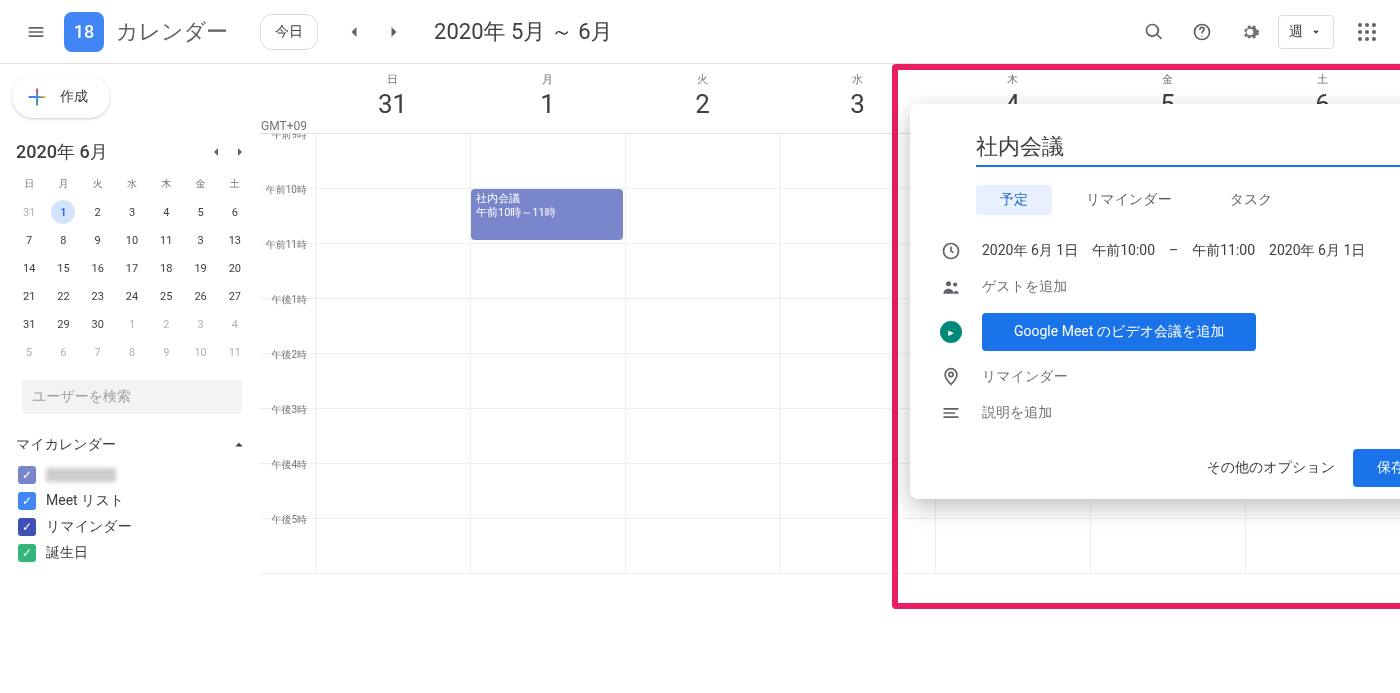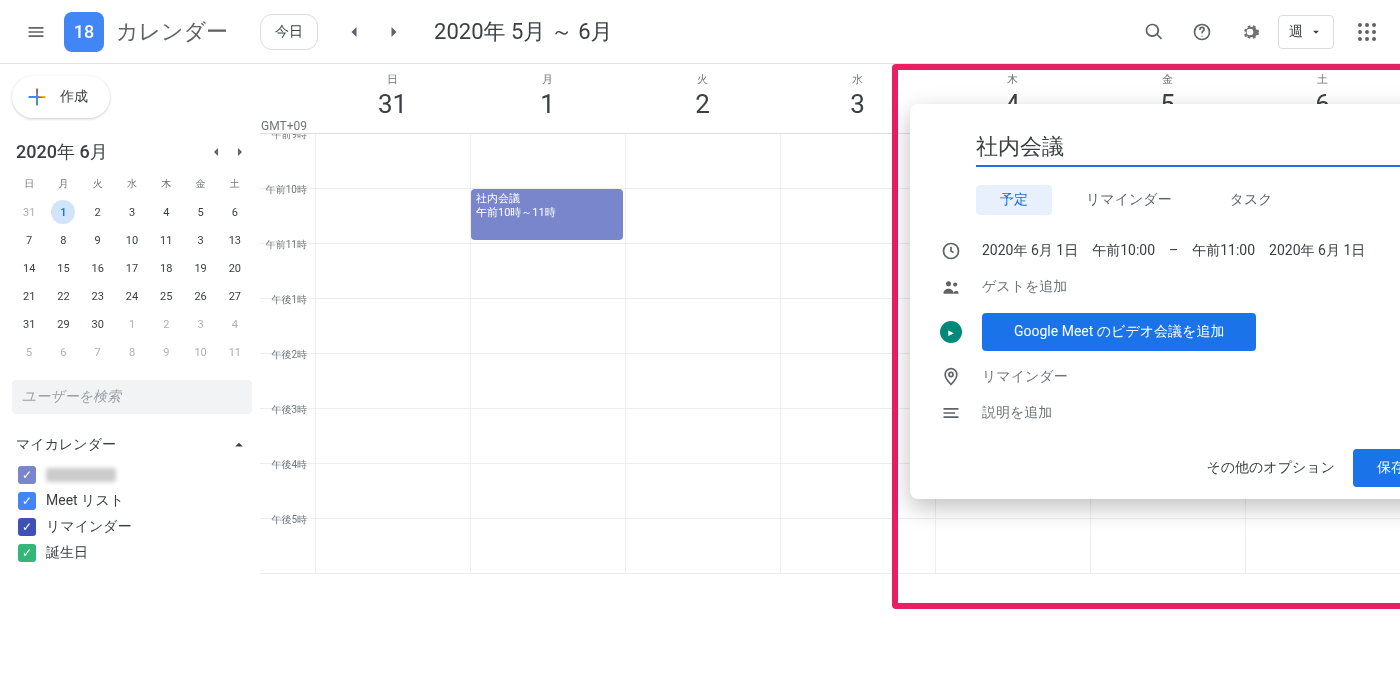--- a/index.html
+++ b/index.html
@@ -29,21 +29,21 @@
 .mini-cal-title { font-size: 18px; color: #3c4043; font-weight: 500; }
 .mini-nav { display:flex; }
 .mini-nav span { width: 24px; height: 24px; display: inline-flex; align-items:center; justify-content:center; color:#5f6368; cursor:pointer; }
 .mini-cal { width: 100%; }
 .mini-row { display: grid; grid-template-columns: repeat(7, 1fr); }
 .mini-dow, .mini-day { height: 28px; display: flex; align-items: center; justify-content: center; font-size: 10px; color: #70757a; }
 .mini-day { font-size: 11px; color: #3c4043; cursor: pointer; border-radius: 50%; width: 24px; height:24px; margin:2px auto;}
 .mini-day.dim { color: #b0b0b0; }
 .mini-day.today { background: #d2e3fc; color: #1967d2; font-weight:500; }
 
-.search-box { margin: 14px 0; background: #f1f3f4; border-radius: 4px; padding: 8px 10px; font-size: 14px; color: #9aa0a6; font-style: italic; }
+.search-box { margin: 14px 10px; background: #f1f3f4; border-radius: 4px; padding: 8px 10px; font-size: 14px; color: #9aa0a6; }
 .section-header { display: flex; align-items: center; justify-content: space-between; padding: 8px 4px; font-size: 14px; color: #3c4043; font-weight:500; cursor:pointer;}
 .cal-item { display: flex; align-items: center; gap: 10px; padding: 4px 6px; font-size: 14px; color: #3c4043; }
 .checkbox { width: 18px; height: 18px; border-radius: 3px; display:flex; align-items:center; justify-content:center; color:#fff; font-size:12px;}
 
 
 .calendar { flex: 1; display: flex; flex-direction: column; position: relative; }
 .tz-col { width: 55px; text-align: right; padding-right: 8px; font-size: 10px; color:#70757a;}
 .col-head-row { display:flex; border-bottom: 1px solid #e0e0e0;}
 .col-head-row .tz-col { padding-top: 55px; font-size:12px;}
 .day-head { flex:1; text-align:center; padding: 8px 0 6px; }

